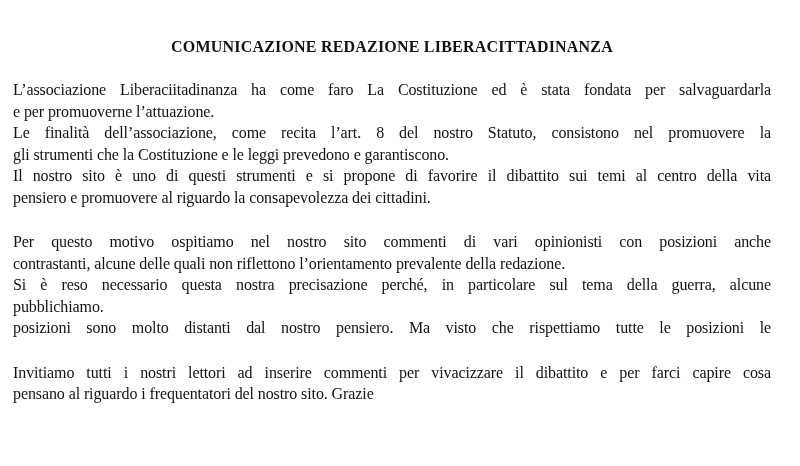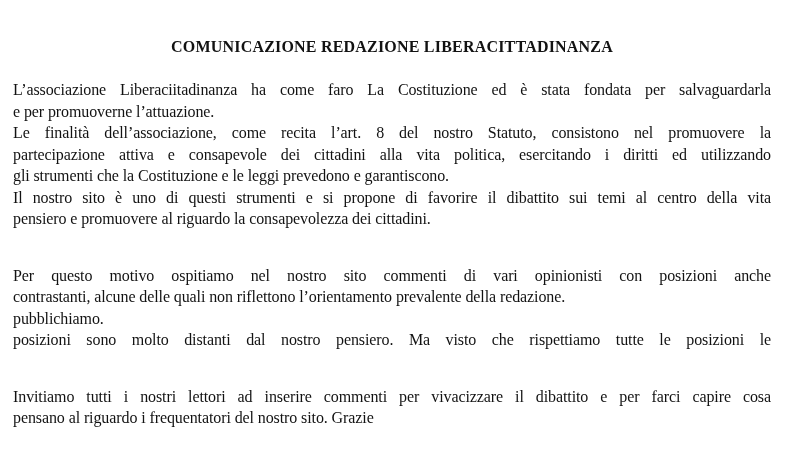--- a/index.html
+++ b/index.html
@@ -24,21 +24,21 @@
   }
   .title {
     font-size: 16px;
     line-height: 21.5px;
     font-weight: bold;
     text-align: center;
     letter-spacing: 0.2px;
     margin: 0 0 21.5px 0;
   }
   .block { margin: 0; font-family: Liberation Serif, serif; }
-  .block + .block { margin-top: 35px; }
+  .block + .block { margin-top: 23px; }
   .para { margin: 0; }
   .ln {
     font-size: 16px;
     line-height: 21.5px;
     letter-spacing: -0.1px;
     text-align: justify;
     text-align-last: left;
     white-space: normal;
   }
   .ln.stretch {
@@ -52,35 +52,35 @@
 
   <div class="title">COMUNICAZIONE REDAZIONE LIBERACITTADINANZA</div>
 
   <div class="block">
     <div class="para">
       <div class="ln stretch">L’associazione Liberaciitadinanza ha come faro La Costituzione ed è stata fondata per salvaguardarla</div>
       <div class="ln">e per promuoverne l’attuazione.</div>
     </div>
     <div class="para">
       <div class="ln stretch">Le finalità dell’associazione, come recita l’art. 8 del nostro Statuto, consistono nel promuovere la</div>
-      <div class="ln stretch">partecipazione attiva e consapevole dei cittadini alla vita politica, esercitando i diritti ed utilizzando</div>
       <div class="ln">gli strumenti che la Costituzione e le leggi prevedono e garantiscono.</div>
     </div>
     <div class="para">
       <div class="ln stretch">Il nostro sito è uno di questi strumenti e si propone di favorire il dibattito sui temi al centro della  vita</div>
       <div class="ln">pensiero e promuovere al riguardo la consapevolezza dei cittadini.</div>
     </div>
   </div>
 
   <div class="block">
     <div class="para">
       <div class="ln stretch">Per questo motivo ospitiamo nel nostro sito commenti di vari opinionisti con posizioni anche</div>
       <div class="ln">contrastanti, alcune delle quali  non riflettono l’orientamento prevalente della redazione.</div>
     </div>
     <div class="para">
+      <div class="ln stretch">Si è reso necessario questa nostra precisazione perché, in particolare sul tema della guerra, alcune</div>
       <div class="ln">pubblichiamo.</div>
       <div class="ln stretch">posizioni sono  molto distanti dal nostro pensiero. Ma visto che rispettiamo tutte le posizioni le</div>
     </div>
   </div>
 
   <div class="block">
     <div class="para">
       <div class="ln stretch">Invitiamo tutti i nostri lettori ad inserire commenti per vivacizzare il dibattito e per farci capire cosa</div>
       <div class="ln">pensano al riguardo i frequentatori del nostro sito. Grazie</div>
     </div>

